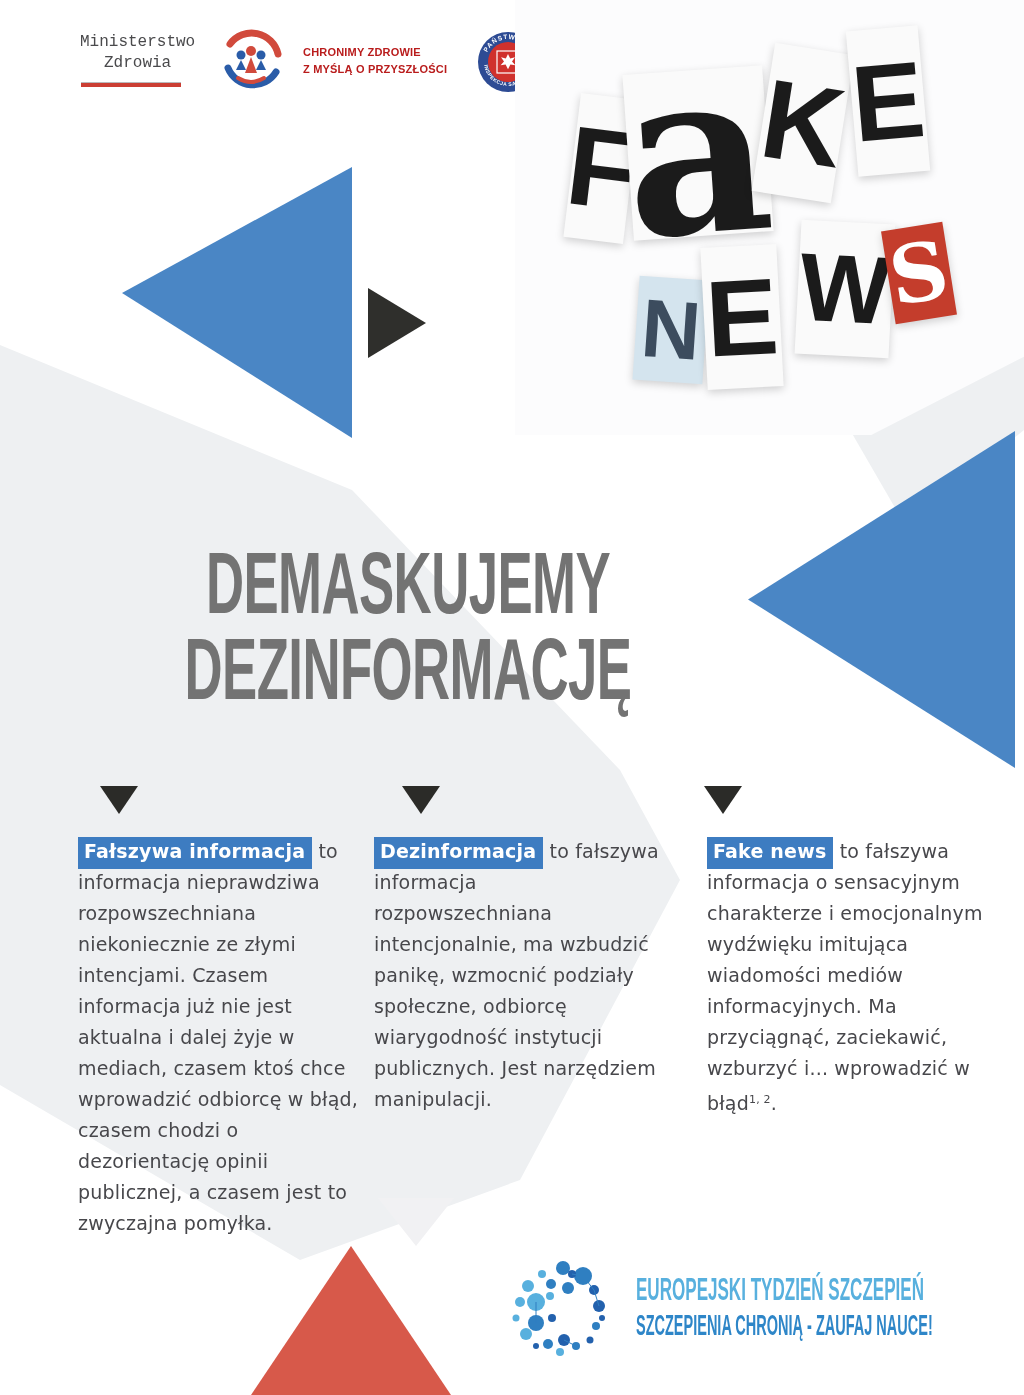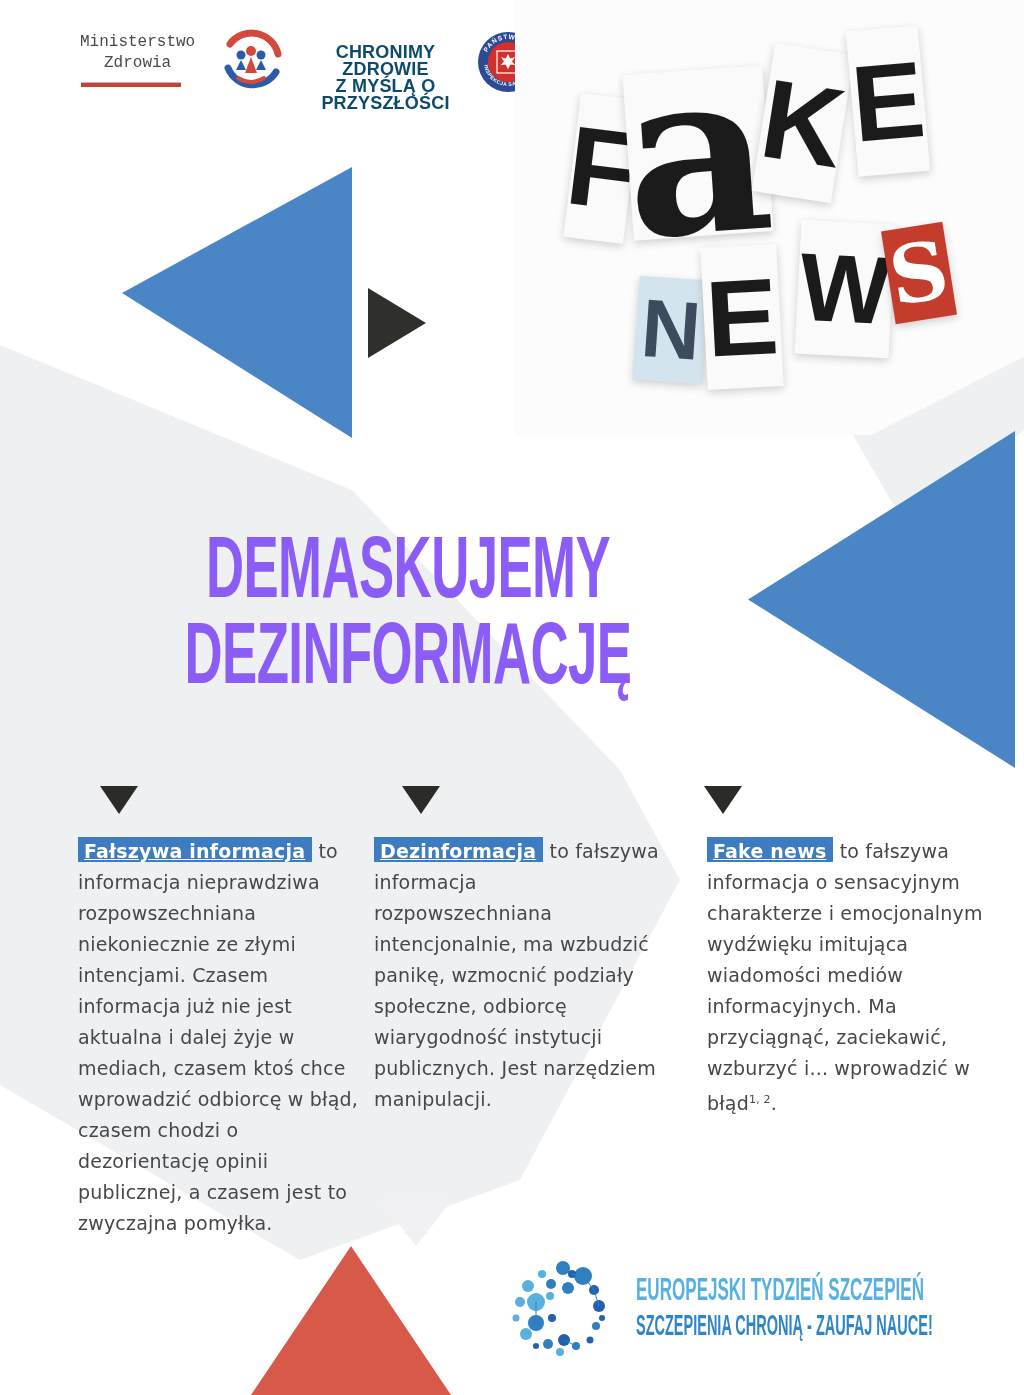--- a/index.html
+++ b/index.html
@@ -22,57 +22,57 @@
     clip-path:polygon(0 0,0 100%,100% 50%);}
   .blue-tri-right{left:748px;top:431px;width:267px;height:337px;background:#4a86c5;
     clip-path:polygon(100% 0,100% 100%,0 50%);}
   .red-tri{left:251px;top:1246px;width:200px;height:149px;background:#d7594a;
     clip-path:polygon(50% 0,100% 100%,0 100%);}
 
   
   .ministry{left:80px;top:32px;font-family:Liberation Mono, monospace;
     font-size:16px;line-height:21px;color:#4a4a4c;text-align:center;}
   .ministry-underline{left:81px;top:82px;width:100px;height:4px;background:#cb3e33;border-top:1px solid #b9b9bb;}
-  .slogan{left:303px;top:44px;width:165px;text-align:center;font-family:"Liberation Sans",sans-serif;
-    font-weight:700;font-size:18px;line-height:17px;color:#0c4a6e;letter-spacing:.2px;}
+  .slogan{left:303px;top:44px;width:165px;text-align:left;font-family:"Liberation Sans",sans-serif;
+    font-weight:700;font-size:11px;line-height:17px;color:#b91c1c;letter-spacing:.2px;}
 
   
   .photo{left:515px;top:0;width:509px;height:435px;background:#fcfcfd;
     clip-path:polygon(0 0,100% 0,100% 82%,70% 100%,0 100%);}
   .tile{position:absolute;display:flex;align-items:center;justify-content:center;background:#fafafa;
     box-shadow:0 3px 8px rgba(0,0,0,.18);color:#1b1b1b;overflow:hidden;
     font-family:"Liberation Sans",sans-serif;font-weight:900;}
   .tile-f{left:572px;top:96px;width:60px;height:145px;transform:rotate(7deg);font-size:112px;}
   .tile-a{left:628px;top:70px;width:140px;height:166px;transform:rotate(-4deg);
           font-family:"DejaVu Serif",serif;font-weight:700;font-size:225px;}
   .tile-k{left:763px;top:48px;width:80px;height:150px;transform:rotate(9deg);font-size:112px;}
   .tile-e1{left:852px;top:28px;width:72px;height:146px;transform:rotate(-5deg);font-size:108px;}
   .tile-n{left:636px;top:278px;width:70px;height:104px;transform:rotate(4deg);
           background:#d4e4ee;color:#3c4c5e;font-size:82px;}
   .tile-e2{left:704px;top:246px;width:76px;height:142px;transform:rotate(-3deg);font-size:108px;}
   .tile-w{left:798px;top:222px;width:94px;height:134px;transform:rotate(3deg);font-size:96px;}
   .tile-s{left:888px;top:226px;width:62px;height:94px;transform:rotate(-9deg);
           background:#c43d2c;color:#ffffff;font-family:"DejaVu Serif",serif;font-weight:700;font-size:80px;}
 
   
-  .title{left:0;top:524px;width:816px;text-align:center;color:#8b5cf6;}
+  .title{left:0;top:540px;width:816px;text-align:center;color:#737373;}
   .title-line{font-family:"Liberation Sans",sans-serif;font-weight:700;font-size:88px;
     line-height:86px;letter-spacing:-1px;white-space:nowrap;transform:scaleX(.6);}
 
   
   .marker{width:38px;height:28px;background:#2b2b28;clip-path:polygon(0 0,100% 0,50% 100%);top:786px;}
   .m1{left:100px;} .m2{left:402px;} .m3{left:704px;}
 
   
   .col{top:836px;font-size:19px;line-height:31px;color:#47474b;letter-spacing:.2px;}
   .col1{left:78px;width:280px;}
   .col2{left:374px;width:286px;}
   .col3{left:671px;width:292px;margin-left:36px;}
-  .hl{background:#3d7cc1;color:#ffffff;font-weight:700;padding:3px 7px 0 6px;
-      -webkit-box-decoration-break:clone;box-decoration-break:clone;text-decoration:underline;}
+  .hl{background:#3d7cc1;color:#ffffff;font-weight:700;padding:3px 7px 7px 6px;
+      -webkit-box-decoration-break:clone;box-decoration-break:clone;}
   sup{font-size:11px;}
 
   
   .footer-text{left:636px;top:1272px;}
   .f-line{display:inline-block;transform-origin:left center;white-space:nowrap;
     font-family:"Liberation Sans",sans-serif;font-weight:700;}
   .f1{font-size:31px;color:#58b0de;transform:scaleX(.55);letter-spacing:0;}
   .f2{font-size:29px;color:#2e86c8;transform:scaleX(.5);margin-top:1px;}
 </style>
 </head>

